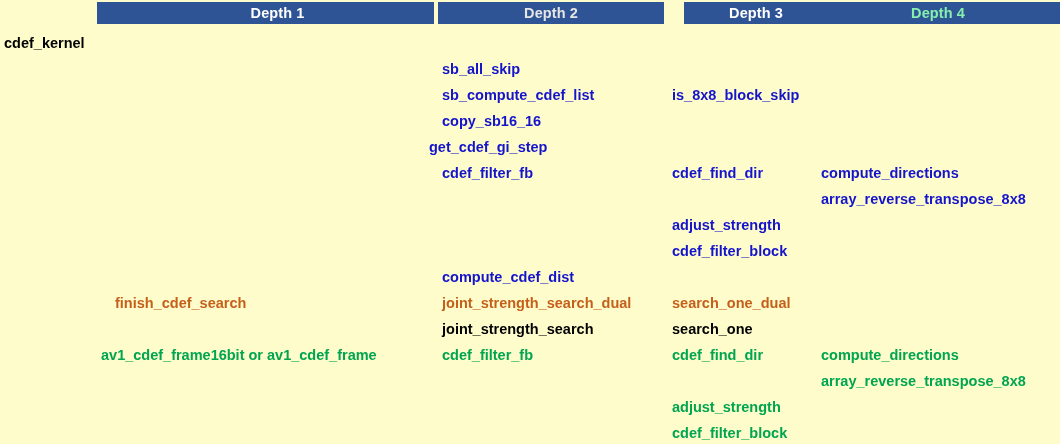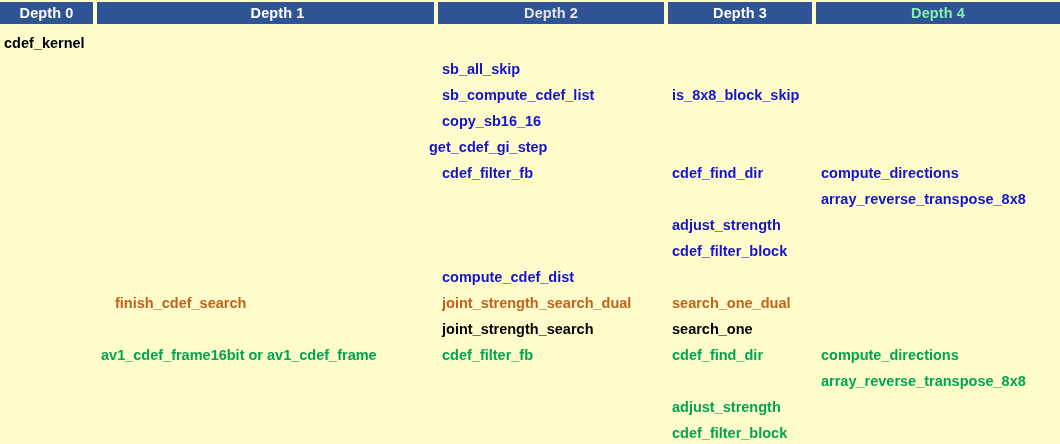--- a/index.html
+++ b/index.html
@@ -61,24 +61,23 @@
   .c-blue   { color: #1414cc; }
   .c-orange { color: #c5601b; }
   .c-green  { color: #00a550; }
 </style>
 </head>
 <body>
 
 <div id="page">
 
   <div id="header-row">
-      <div class="col-header" style="left: 0px; width: 93px; background: rgb(47, 84, 150); color: rgb(255, 255, 255);">Depth 0</div>
       <div class="col-header" style="left: 97px; width: 337px; background: rgb(47, 84, 150); color: rgb(255, 255, 255); padding-left: 24px;">Depth 1</div>
       <div class="col-header" style="left: 438px; width: 226px; background: rgb(47, 84, 150); color: #e5e5e5;">Depth 2</div>
-      <div class="col-header" style="left: 668px; width: 144px; background: rgb(47, 84, 150); color: rgb(255, 255, 255);">Depth 3</div>
+      <div class="col-header" style="left: 684px; width: 144px; background: rgb(47, 84, 150); color: rgb(255, 255, 255);">Depth 3</div>
       <div class="col-header" style="left: 816px; width: 244px; background: rgb(47, 84, 150); color: #86efac;">Depth 4</div>
     </div>
 
   <div id="grid">
       <div class="cell c-black" style="left: 4px; top: 8px; color: rgb(0, 0, 0);">cdef_kernel</div>
       <div class="cell c-blue" style="left: 442px; top: 34px; color: rgb(20, 20, 204);">sb_all_skip</div>
       <div class="cell c-blue" style="left: 442px; top: 60px; color: rgb(20, 20, 204);">sb_compute_cdef_list</div>
       <div class="cell c-blue" style="left: 672px; top: 60px; color: rgb(20, 20, 204);">is_8x8_block_skip</div>
       <div class="cell c-blue" style="left: 442px; top: 86px; color: rgb(20, 20, 204);">copy_sb16_16</div>
       <div class="cell c-blue" style="left: 429px; top: 112px; color: rgb(20, 20, 204);">get_cdef_gi_step</div>

